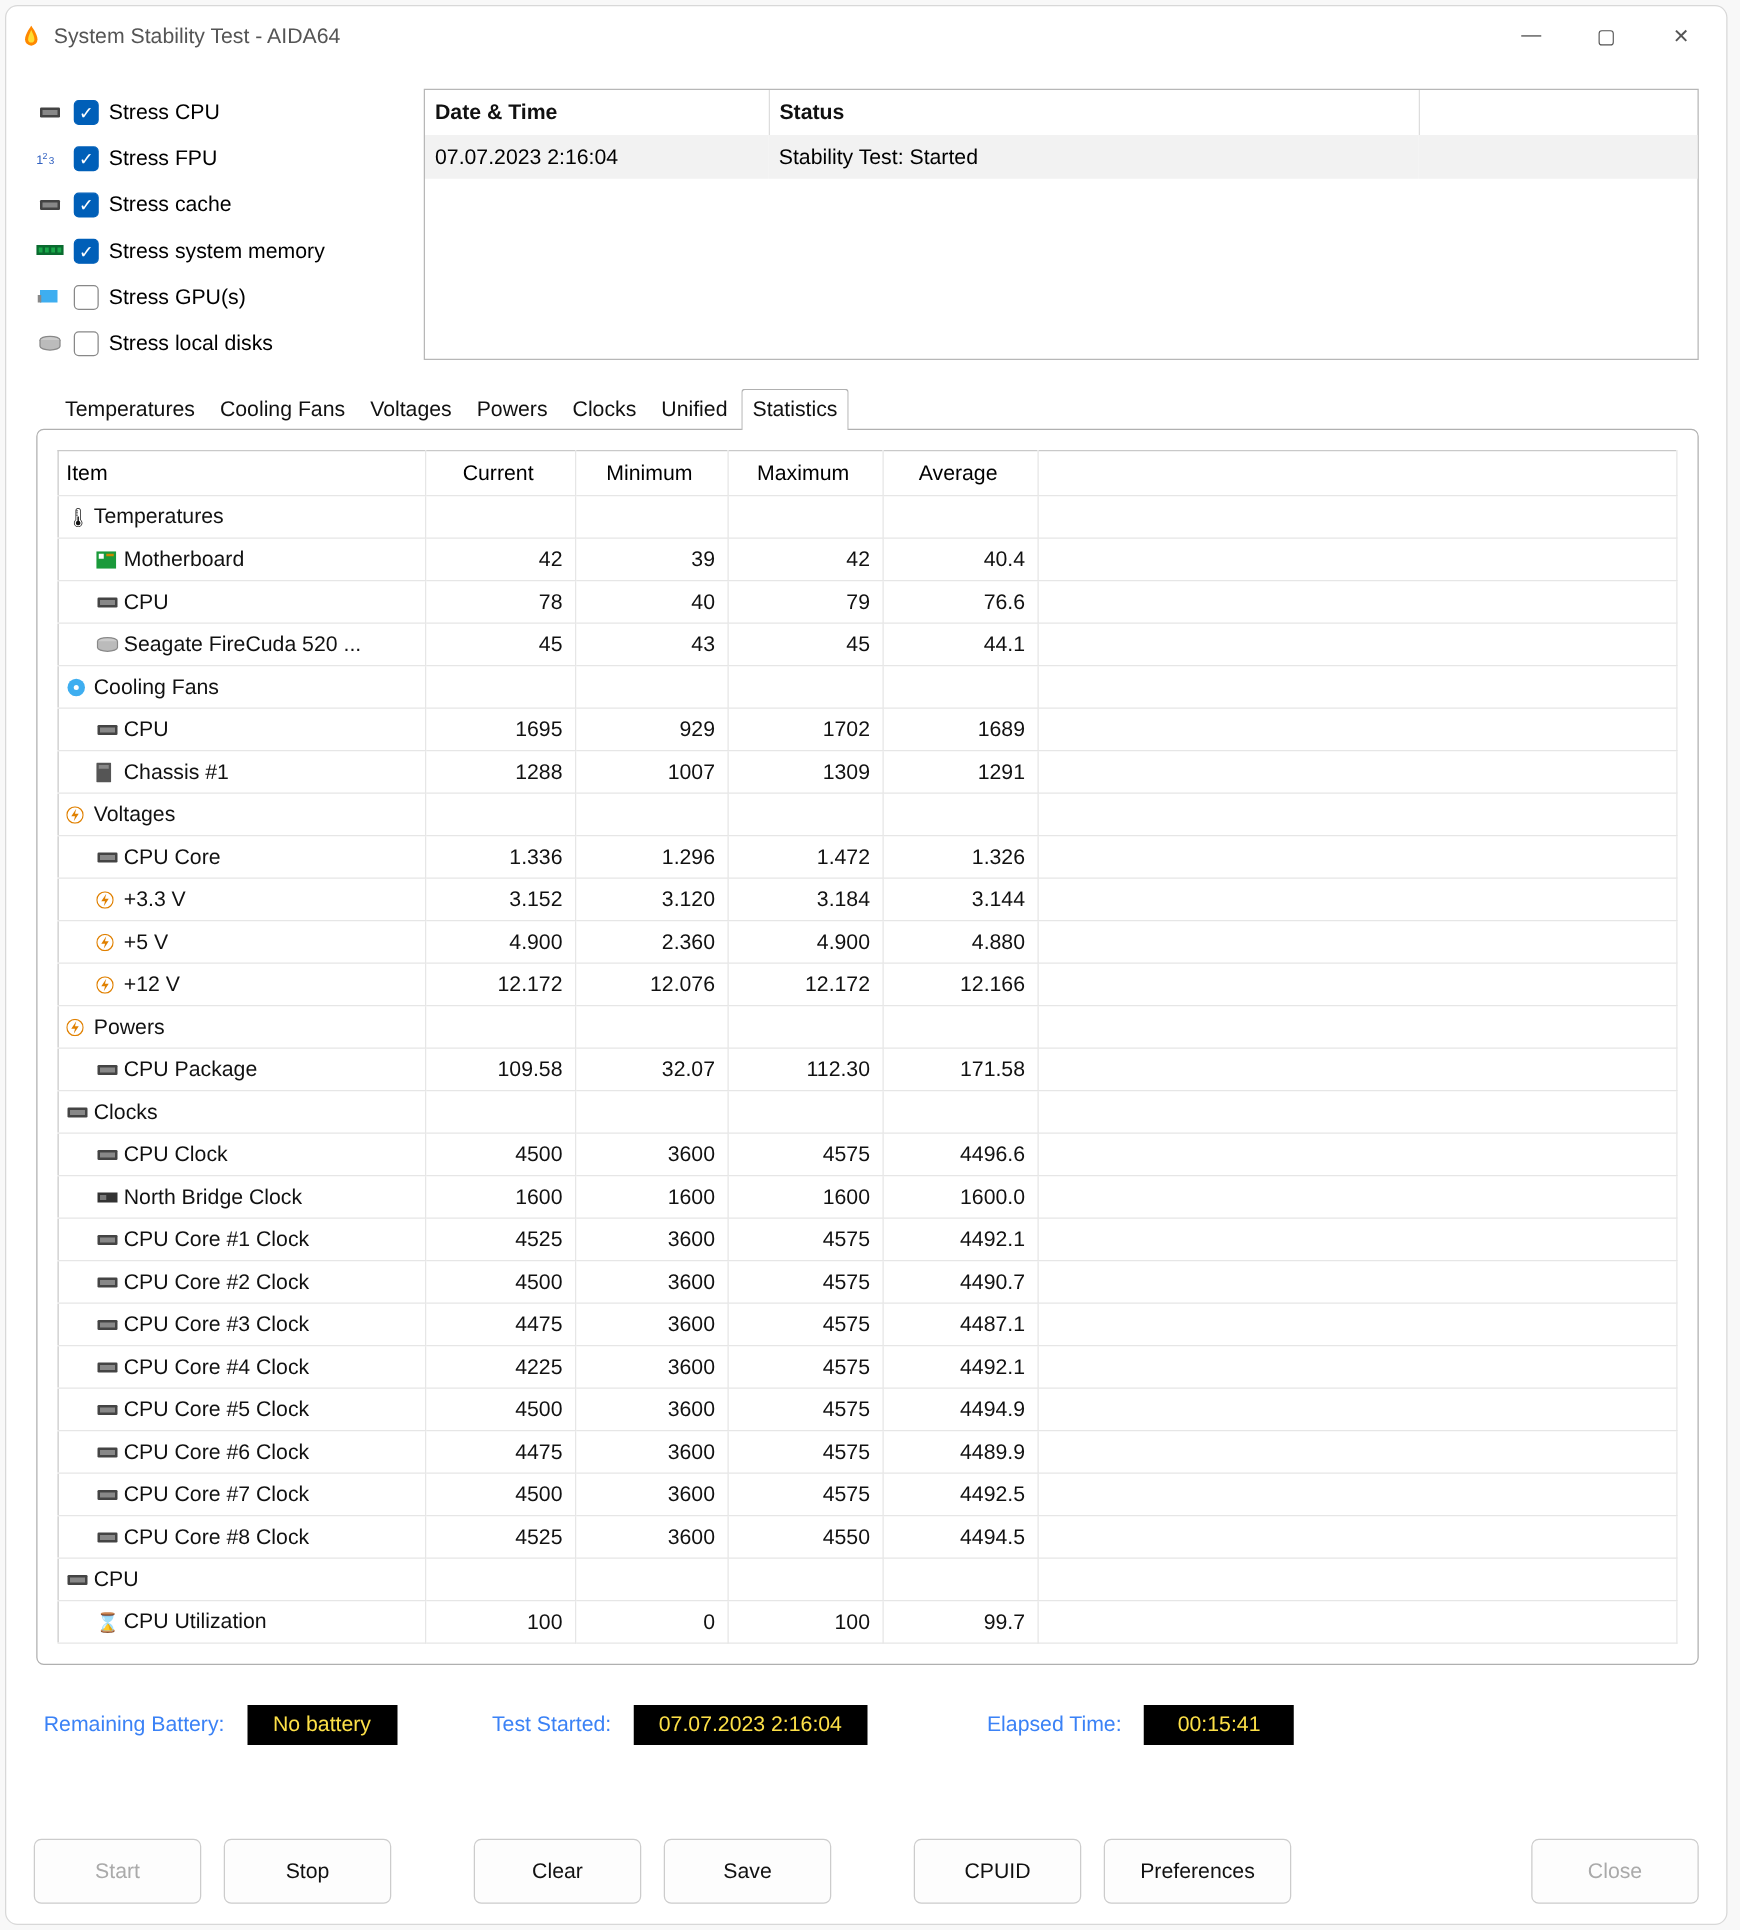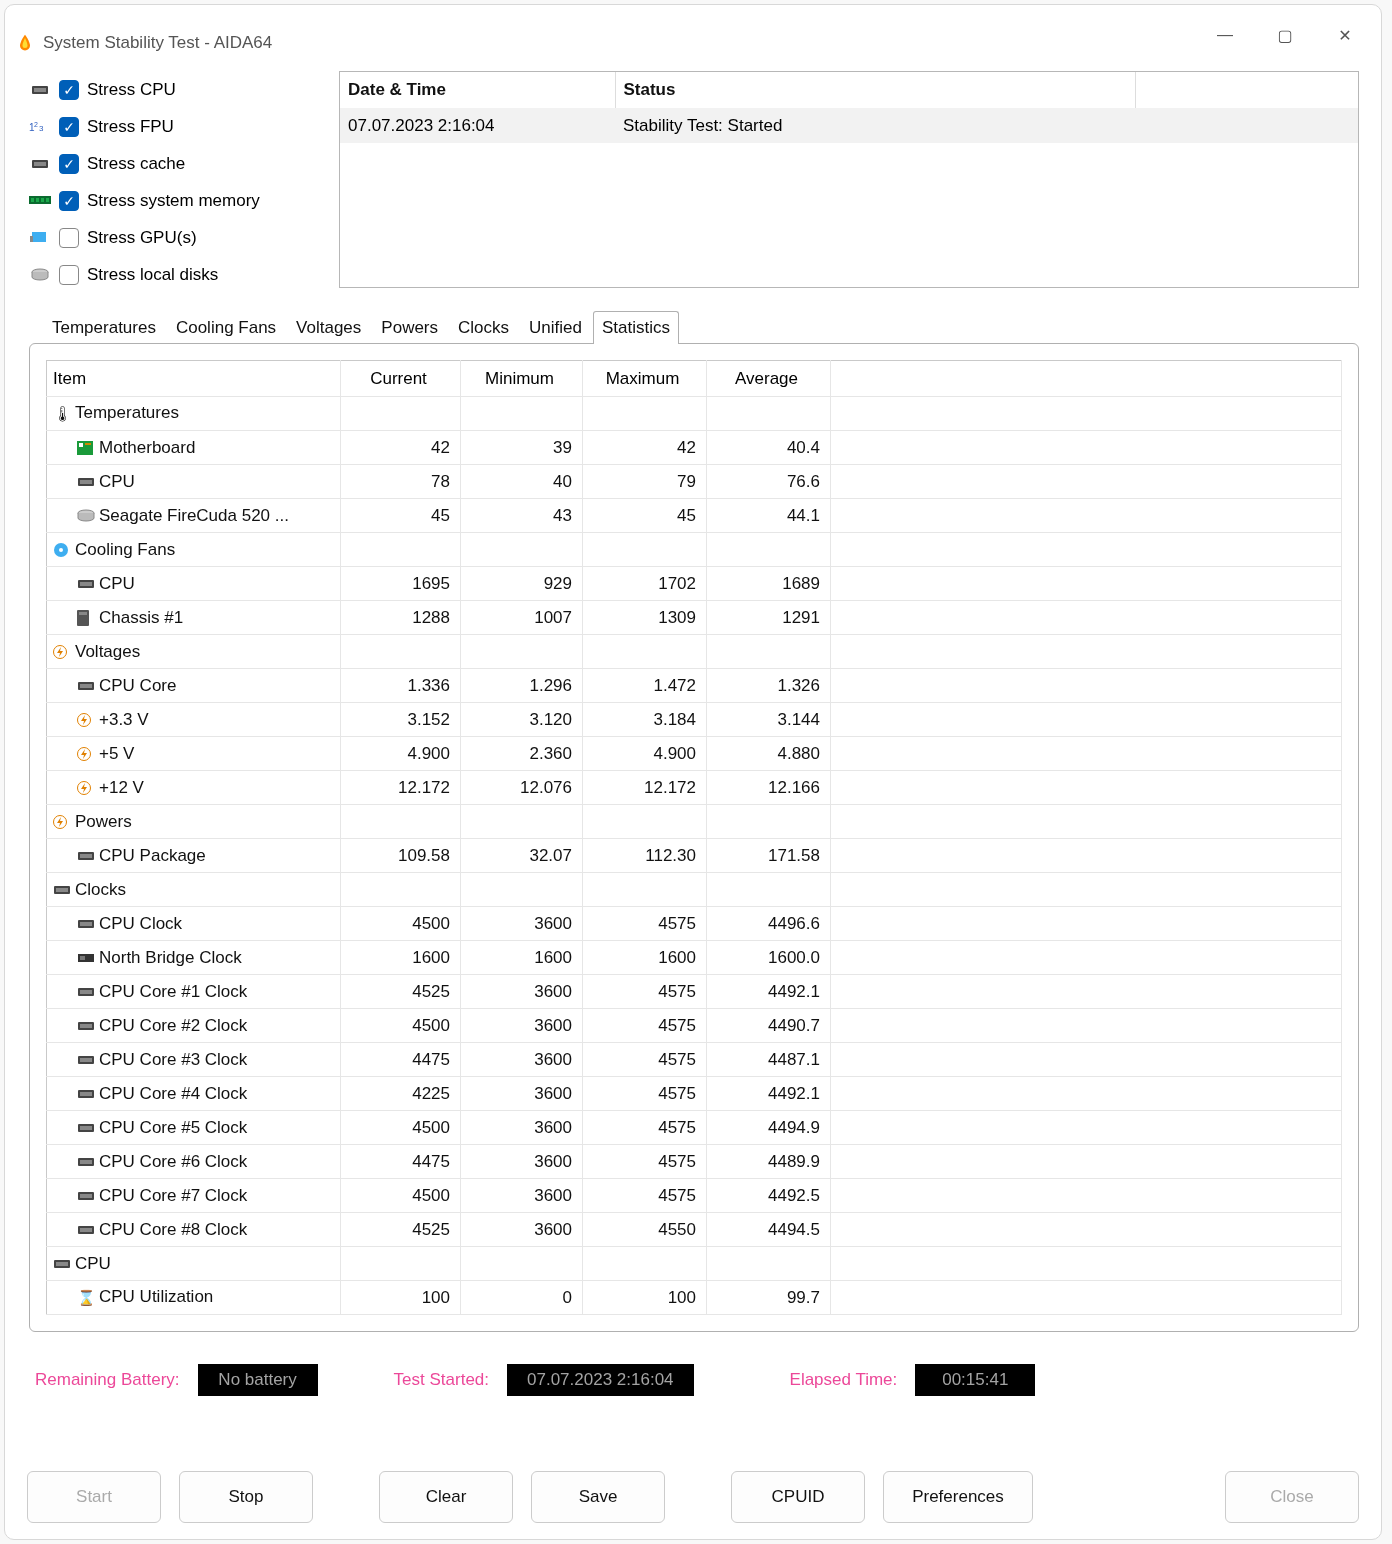--- a/index.html
+++ b/index.html
@@ -1,18 +1,18 @@
 <!DOCTYPE html>
 <html><head>
 <meta charset="utf-8">
 <style>
 * { box-sizing: border-box; margin: 0; padding: 0; }
 body { font-family: "Segoe UI", Arial, sans-serif; font-size: 15px; background: #f8f8f8; width: 1392px; height: 1544px; overflow: hidden; }
 .window { background: #fff; border: 1px solid #d8d8d8; border-radius: 10px; width: 1378px; height: 1536px; margin: 4px; position: relative; }
-.titlebar { display:flex; align-items:flex-end; height:48px; padding:0 6px; }
+.titlebar { display:flex; align-items:center; height:48px; padding:0 6px; }
 .titlebar .tb-icon { width: 20px; height: 20px; margin: 0 8px 0 4px; }
 .titlebar .tb-title { color:#555; font-size:17px; flex:1; }
 .tb-btn { width:60px; height:36px; display:flex; align-items:center; justify-content:center; color:#555; font-size:16px; }
 .content { padding: 18px 22px 0 24px; }
 .toprow { display:flex; gap: 24px; align-items:flex-start; }
 .stress-list { width: 286px; }
 .stress-item { display:flex; align-items:center; height: 37px; gap: 8px; }
 .stress-item .icon { width:22px; height:16px; display:flex; align-items:center; justify-content:center; }
 .cb { width:20px; height:20px; border:1.5px solid #888; border-radius:4px; display:flex; align-items:center; justify-content:center; }
 .cb.checked { background:#005fb8; border-color:#005fb8; color:#fff; font-size:14px; }
@@ -32,22 +32,22 @@
 .stats-table { border:1px solid #c9c9c9; width:100%; border-collapse:collapse; font-size:17px; }
 .stats-table th { text-align:center; font-weight:normal; padding:6px 10px 6px 6px; border-right:1px solid #e6e6e6; border-bottom:1px solid #e6e6e6; height:36px; }
 .stats-table th.item { text-align:left; }
 .stats-table td { border-right:1px solid #e6e6e6; border-bottom:1px solid #e6e6e6; padding:3px 10px 3px 6px; height:34px; text-align:right; }
 .stats-table td.label { text-align:left; }
 .ind0 .label { padding-left:6px; }
 .ind1 .label { padding-left:30px; }
 .stats-table tbody tr td { color:#111; }
 .icon-cell { display:inline-block; width:18px; text-align:center; margin-right:4px; vertical-align:middle; }
 .footer-status { display:flex; align-items:center; gap: 18px; padding: 32px 6px 0 6px; font-size:17px; }
-.footer-status .box { background:#000; color:#a3a3a3; padding:6px 20px; font-family:"Segoe UI",Arial,sans-serif; min-width:120px; text-align:center; }
-.footer-status .lbl { color:#ec4899; }
+.footer-status .box { background:#000; color:#fde047; padding:6px 20px; font-family:"Segoe UI",Arial,sans-serif; min-width:120px; text-align:center; }
+.footer-status .lbl { color:#3b82f6; }
 .footer-buttons { position:absolute; left:22px; right:22px; bottom:16px; display:flex; gap:18px; }
 .btn { min-width:134px; height:52px; border:1px solid #ccc; border-radius:6px; background:#fdfdfd; font-size:17px; color:#111; display:flex; align-items:center; justify-content:center; }
 .btn:disabled, .btn.disabled { color:#aaa; }
 .footer-spacer { flex:1; }
 svg { display:block; }
 </style>
 </head>
 <body>
 
 <div class="window">

